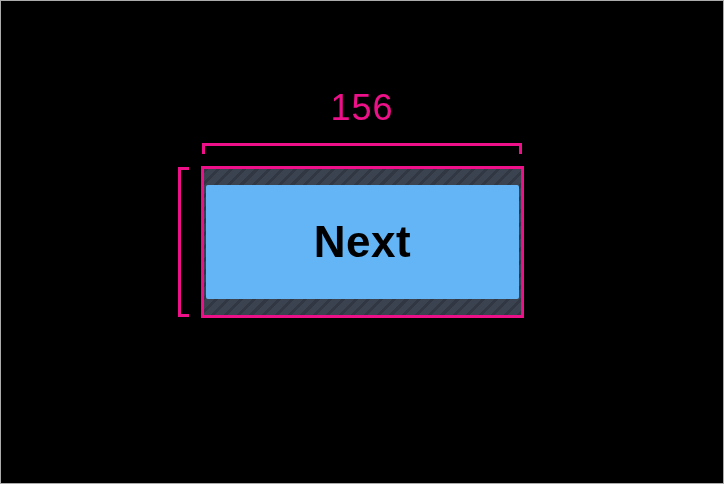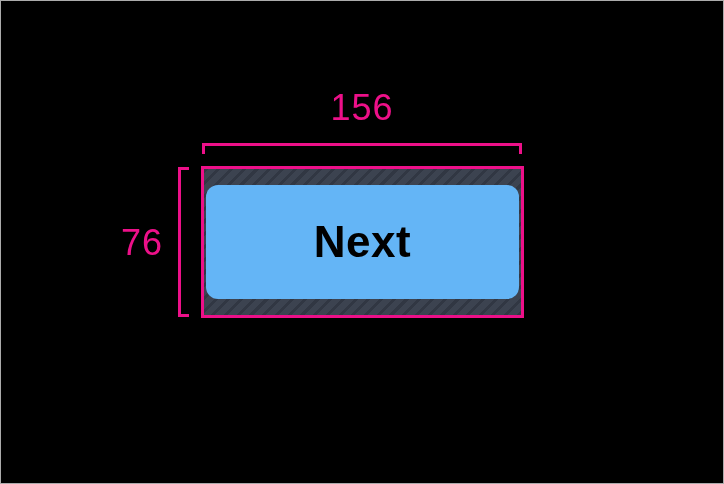--- a/index.html
+++ b/index.html
@@ -86,21 +86,21 @@
   }
 
   
   .next-btn {
     position: absolute;
     left: 2px;
     right: 2px;
     top: 16px;
     bottom: 16px;
     border: none;
-    border-radius: 12px;
+    border-radius: 2px;
     background: var(--button-fill, #64b5f6);
     color: var(--button-text, #000);
     font-family: "Liberation Sans", "DejaVu Sans", sans-serif;
     font-size: 44px;
     font-weight: 600;
     letter-spacing: 0.5px;
     display: flex;
     align-items: center;
     justify-content: center;
     cursor: pointer;
@@ -109,21 +109,20 @@
 </style>
 </head>
 <body>
 
 <div class="canvas">
 
   <div class="dim-label width-label">156</div>
 
   <div class="h-bracket"></div>
 
-  <div class="dim-label height-label">76</div>
 
   <div class="v-bracket"></div>
 
   <div class="widget-bounds">
     <button class="next-btn">Next</button>
   </div>
 
 </div>
 
 </body></html>

